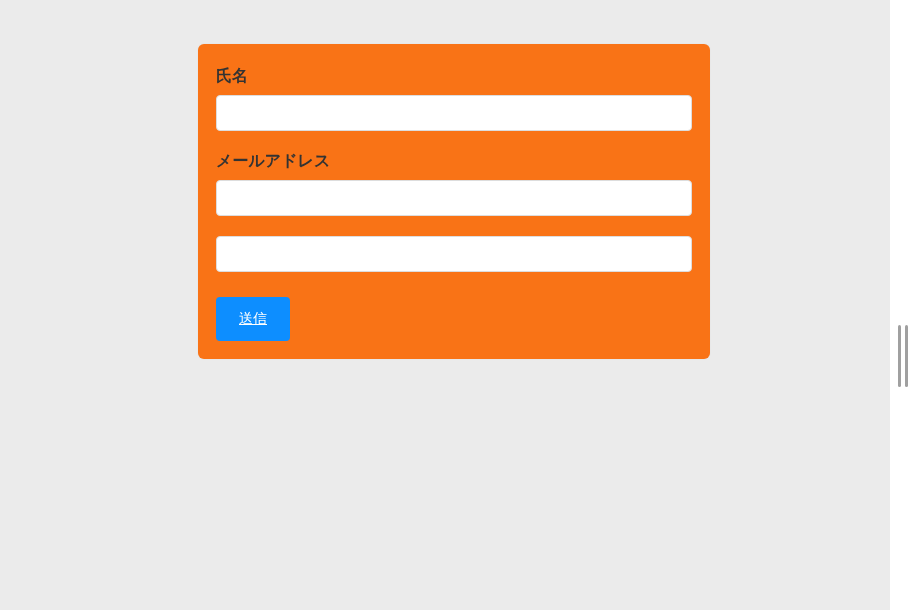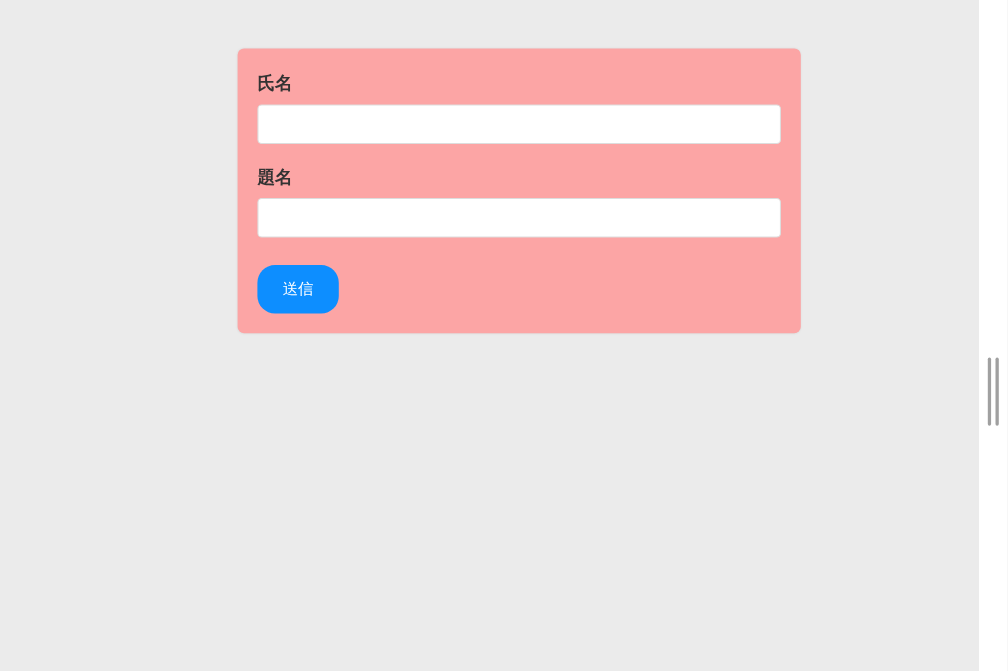--- a/index.html
+++ b/index.html
@@ -16,24 +16,24 @@
       position: relative;
     }
     .page-wrapper {
       position: relative;
       width: 890px;
       height: 610px;
       background: #ebebeb;
     }
     .form-card {
       position: absolute;
-      left: 216px;
+      left: 198px;
       top: 44px;
       width: 512px;
-      background: #fca5a5;
+      background: #f97316;
       border-radius: 6px;
       padding: 22px 18px 18px 18px;
       box-shadow: 0 0 2px rgba(0,0,0,0.06);
     }
     .form-group {
       margin-bottom: 20px;
     }
     .form-label {
       display: block;
       font-size: 16px;
@@ -60,26 +60,27 @@
       border: 1px solid #dddddd;
       border-radius: 4px;
       outline: none;
       resize: vertical;
       font-family: inherit;
     }
     .submit-button {
       background: #0d8eff;
       color: #ffffff;
       border: none;
-      border-radius: 16px;
+      border-radius: 4px;
       font-size: 14px;
       font-weight: 400;
       padding: 13px 23px;
       cursor: pointer;
       margin-top: 5px;
+      text-decoration: underline;
     }
     .scroll-indicator {
       position: absolute;
       right: 4px;
       top: 322px;
       width: 18px;
       height: 68px;
       display: flex;
       justify-content: center;
       align-items: center;
@@ -105,23 +106,26 @@
 
 <div class="page-wrapper">
 
   <div class="form-card">
 
     <div class="form-group">
       <label class="form-label">氏名</label>
       <input type="text" class="text-input" value="" style="">
     </div>
 
+    <div class="form-group">
+      <label class="form-label">メールアドレス</label>
+      <input type="text" class="text-input" value="" style="">
+    </div>
 
     <div class="form-group">
-      <label class="form-label">題名</label>
       <input type="text" class="text-input" value="" style="">
     </div>
 
 
     <button class="submit-button">送信</button>
 
   </div>
 
 </div>
 

